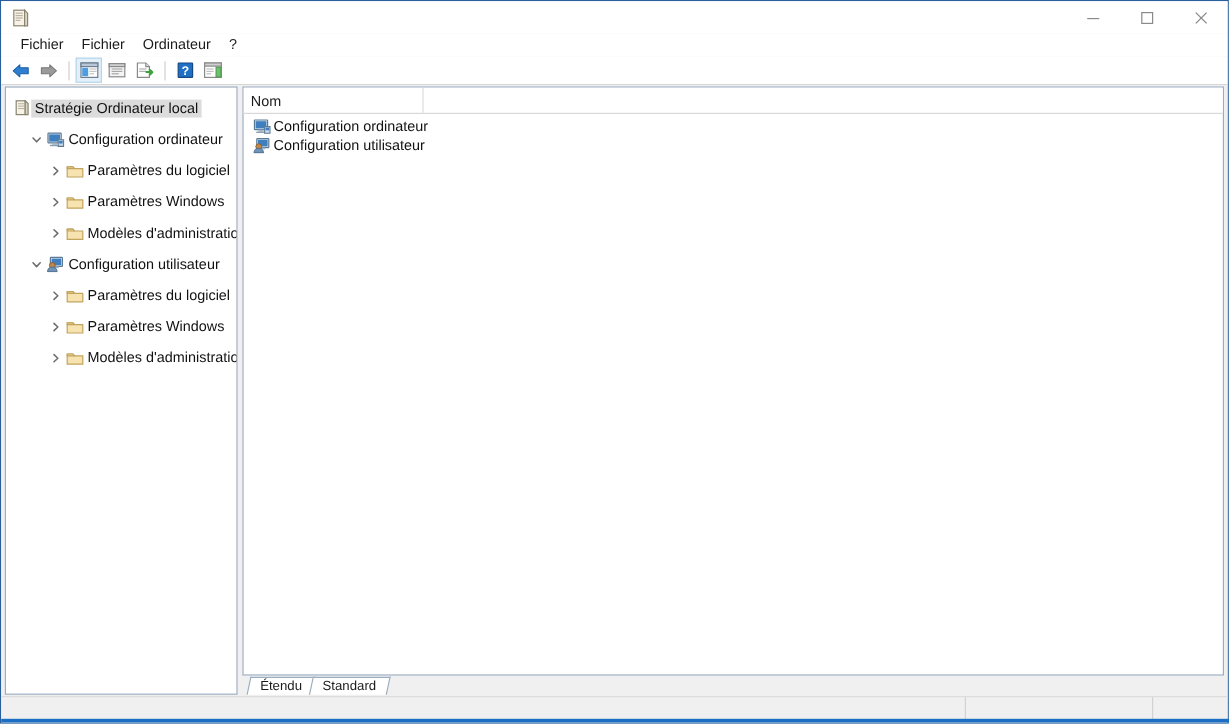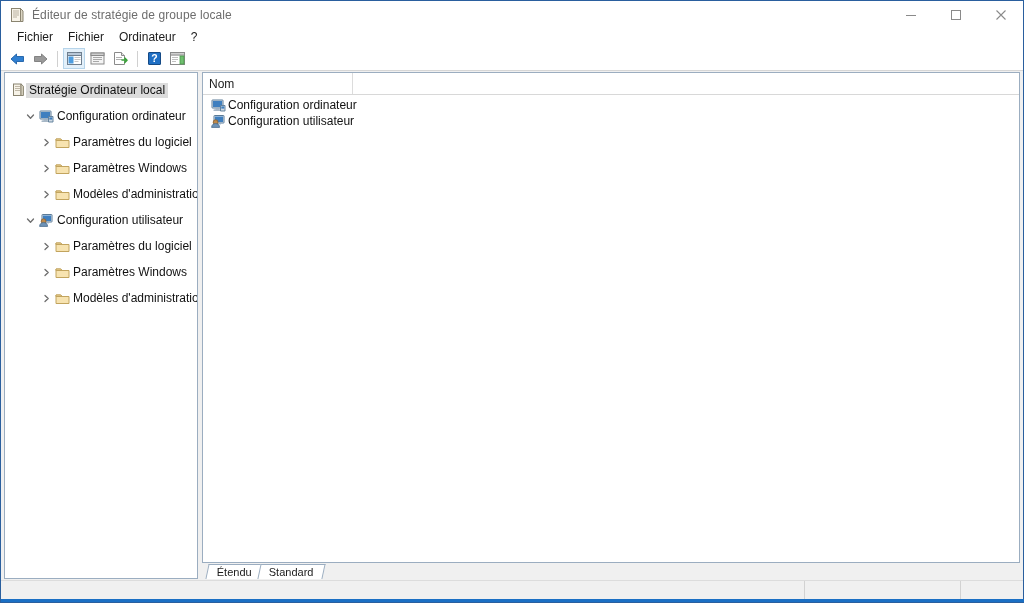--- a/index.html
+++ b/index.html
@@ -309,21 +309,20 @@
     <span class="title-icon">
       <svg width="16" height="16" viewBox="0 0 16 16">
         <rect x="2.5" y="1.5" width="9" height="13" fill="#f7f3e8" stroke="#8a8470" stroke-width="1"></rect>
         <rect x="4" y="3.5" width="6" height="1" fill="#b9b2a0"></rect>
         <rect x="4" y="5.5" width="6" height="1" fill="#b9b2a0"></rect>
         <rect x="4" y="7.5" width="6" height="1" fill="#b9b2a0"></rect>
         <rect x="4" y="9.5" width="4" height="1" fill="#b9b2a0"></rect>
         <path d="M11.5 1.5 L14 4 L14 14.5 L11.5 14.5 Z" fill="#dcd6c4" stroke="#8a8470" stroke-width="1"></path>
       </svg>
     </span>
-    <span class="title-text">Éditeur de stratégie de groupe locale</span>
 
     <div class="caption-buttons">
       <div class="cap-btn">
         <svg width="12" height="12" viewBox="0 0 12 12">
             <rect x="1" y="6" width="10" height="1" fill="#8a8a8a"></rect>
           </svg>
       </div>
       <div class="cap-btn">
         <svg width="12" height="12" viewBox="0 0 12 12">
             <rect x="1.5" y="1.5" width="9" height="9" fill="none" stroke="#8a8a8a" stroke-width="1"></rect>

